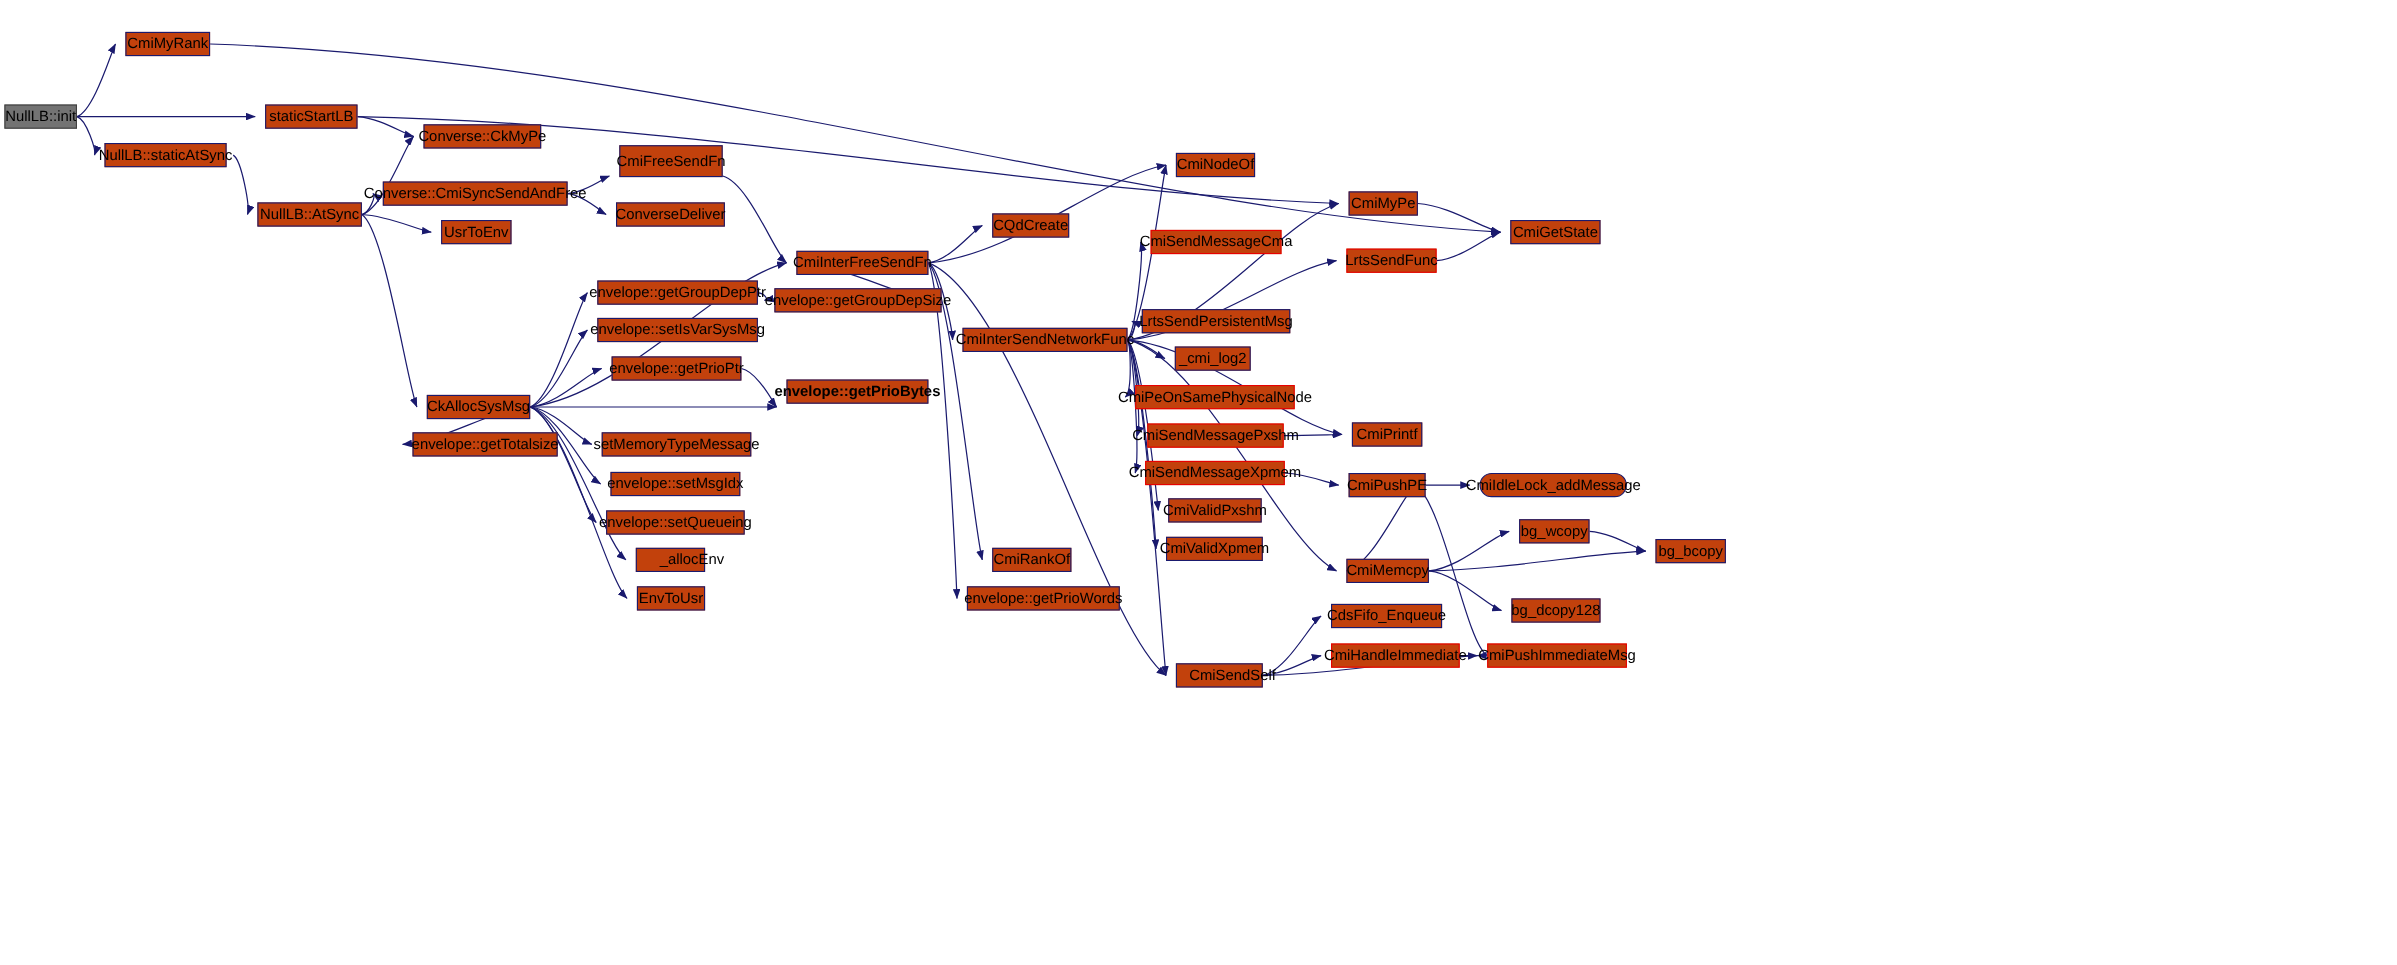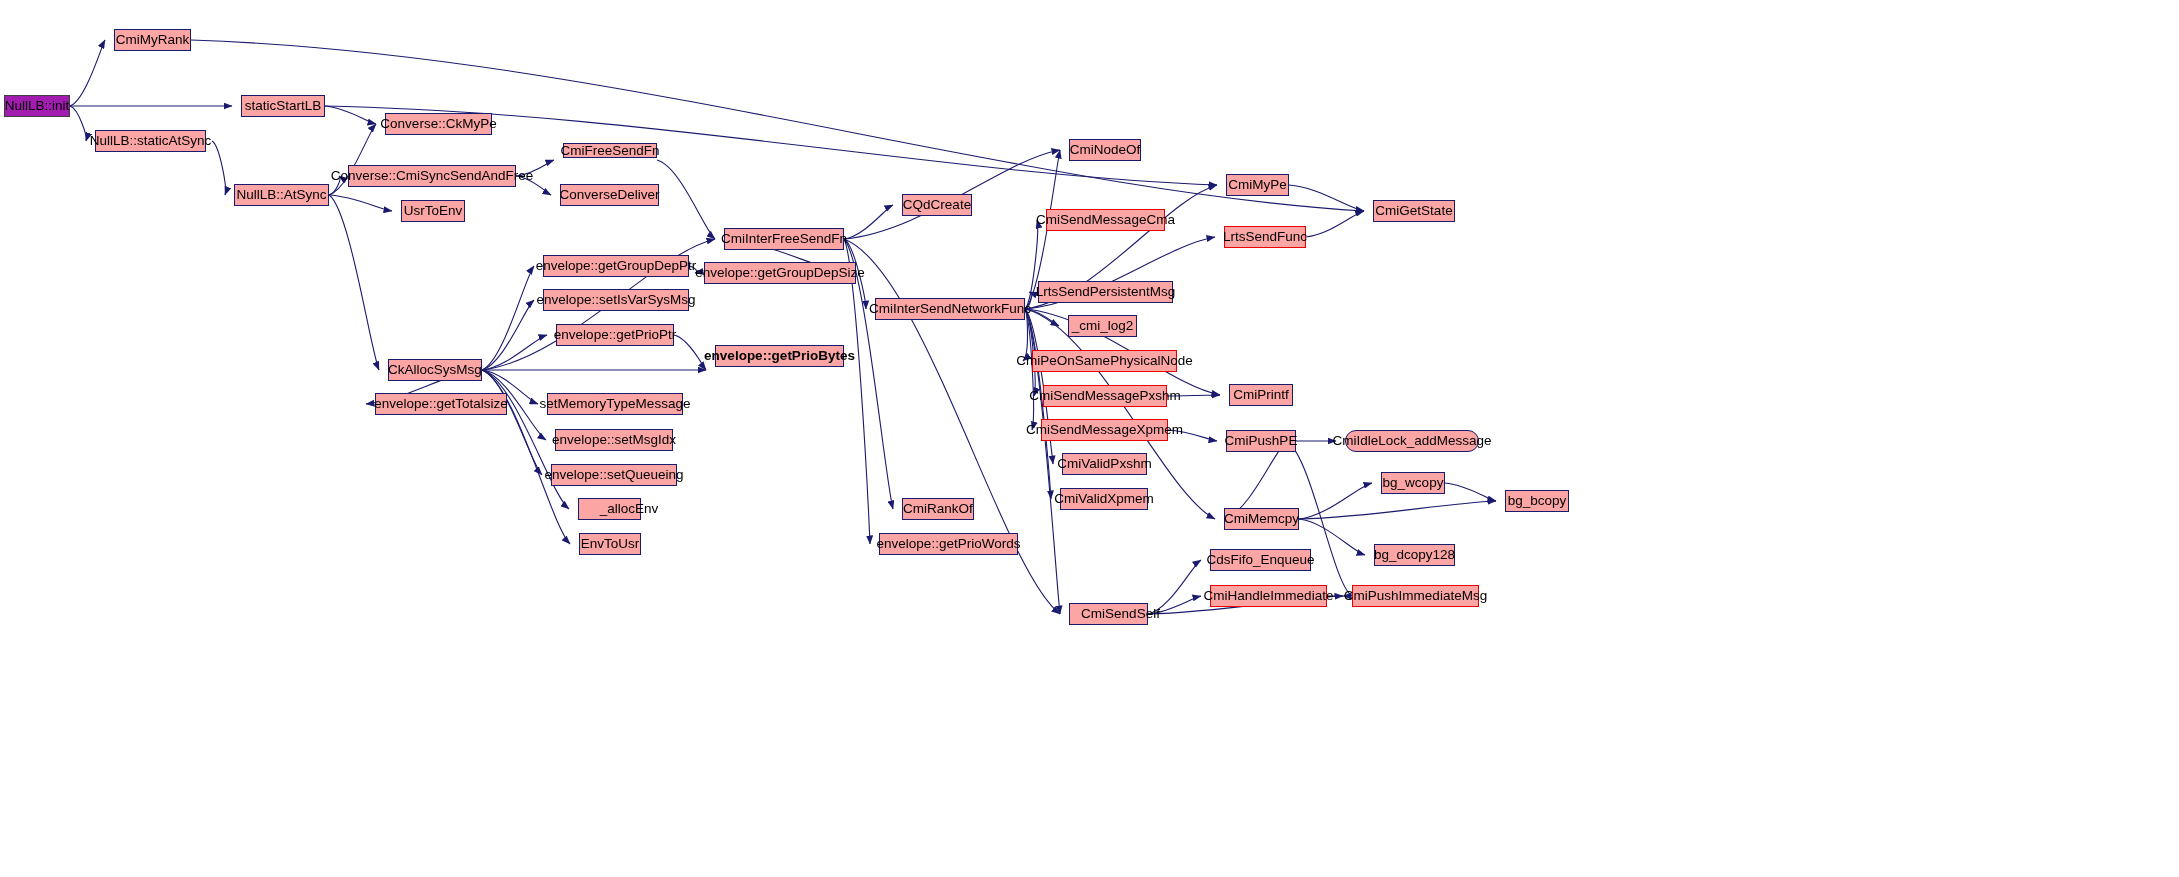--- a/index.html
+++ b/index.html
@@ -1,23 +1,23 @@
 <!DOCTYPE html>
 <html><head>
 <meta charset="utf-8">
 <style>
   html,body{margin:0;padding:0;background:#ffffff;}
   body{font-family:"Liberation Sans",sans-serif;}
   #canvas{position:relative;width:2179px;height:877px;background:#ffffff;overflow:hidden;}
   svg#edges{position:absolute;left:0;top:0;width:2179px;height:877px;pointer-events:none;}
   .node{position:absolute;box-sizing:border-box;display:flex;align-items:center;justify-content:center;
-        background:#fca5a5;border:1px solid #1a1a6e;color:#000000;font-size:13.5px;line-height:1;
+        background:#c2410c;border:1px solid #1a1a6e;color:#000000;font-size:13.5px;line-height:1;
         white-space:nowrap;letter-spacing:0px;}
   .node.red{border-color:#e80000;}
-  .node.root{background:#a21caf;border-color:#404040;}
+  .node.root{background:#737373;border-color:#404040;}
   .node span{pointer-events:none;}
 </style>
 </head>
 <body>
 
 <div id="canvas">
   <svg id="edges" viewBox="0 0 2179 877">
     <defs>
       <marker id="arrow" markerWidth="9" markerHeight="7" refX="8.5" refY="3.5" orient="auto" markerUnits="userSpaceOnUse">
         <path d="M0,0 L9,3.5 L0,7 z" fill="#1a1a6e"></path>
@@ -107,21 +107,21 @@
       </div>
       <div class="node" style="left: 234px; top: 184px; width: 95px; height: 22px;">
         <span>NullLB::AtSync</span>
       </div>
       <div class="node" style="left: 348px; top: 165px; width: 168px; height: 22px;">
         <span>Converse::CmiSyncSendAndFree</span>
       </div>
       <div class="node" style="left: 401px; top: 200px; width: 64px; height: 22px;">
         <span>UsrToEnv</span>
       </div>
-      <div class="node" style="left: 563px; top: 143px; width: 94px; height: 15px; text-align: right;">
+      <div class="node" style="left: 563px; top: 132px; width: 94px; height: 29px; text-align: right;">
         <span>CmiFreeSendFn</span>
       </div>
       <div class="node" style="left: 560px; top: 184px; width: 99px; height: 22px;">
         <span>ConverseDeliver</span>
       </div>
       <div class="node" style="left: 902px; top: 194px; width: 70px; height: 22px;">
         <span>CQdCreate</span>
       </div>
       <div class="node" style="left: 724px; top: 228px; width: 120px; height: 22px;">
         <span>CmiInterFreeSendFn</span>

